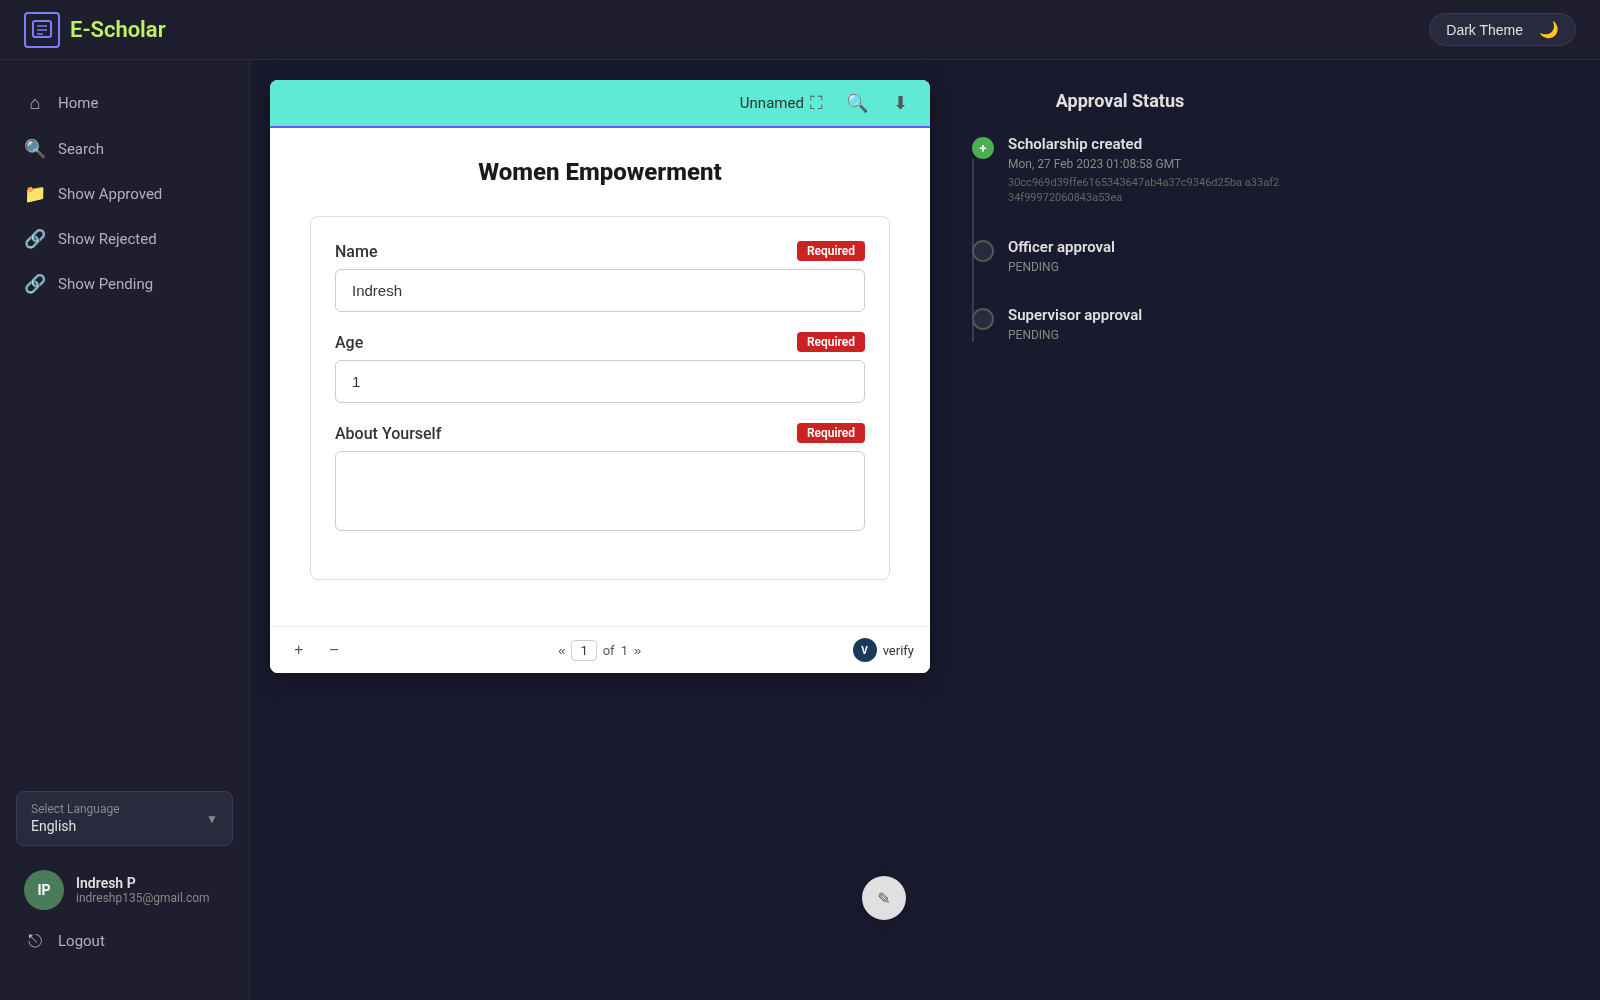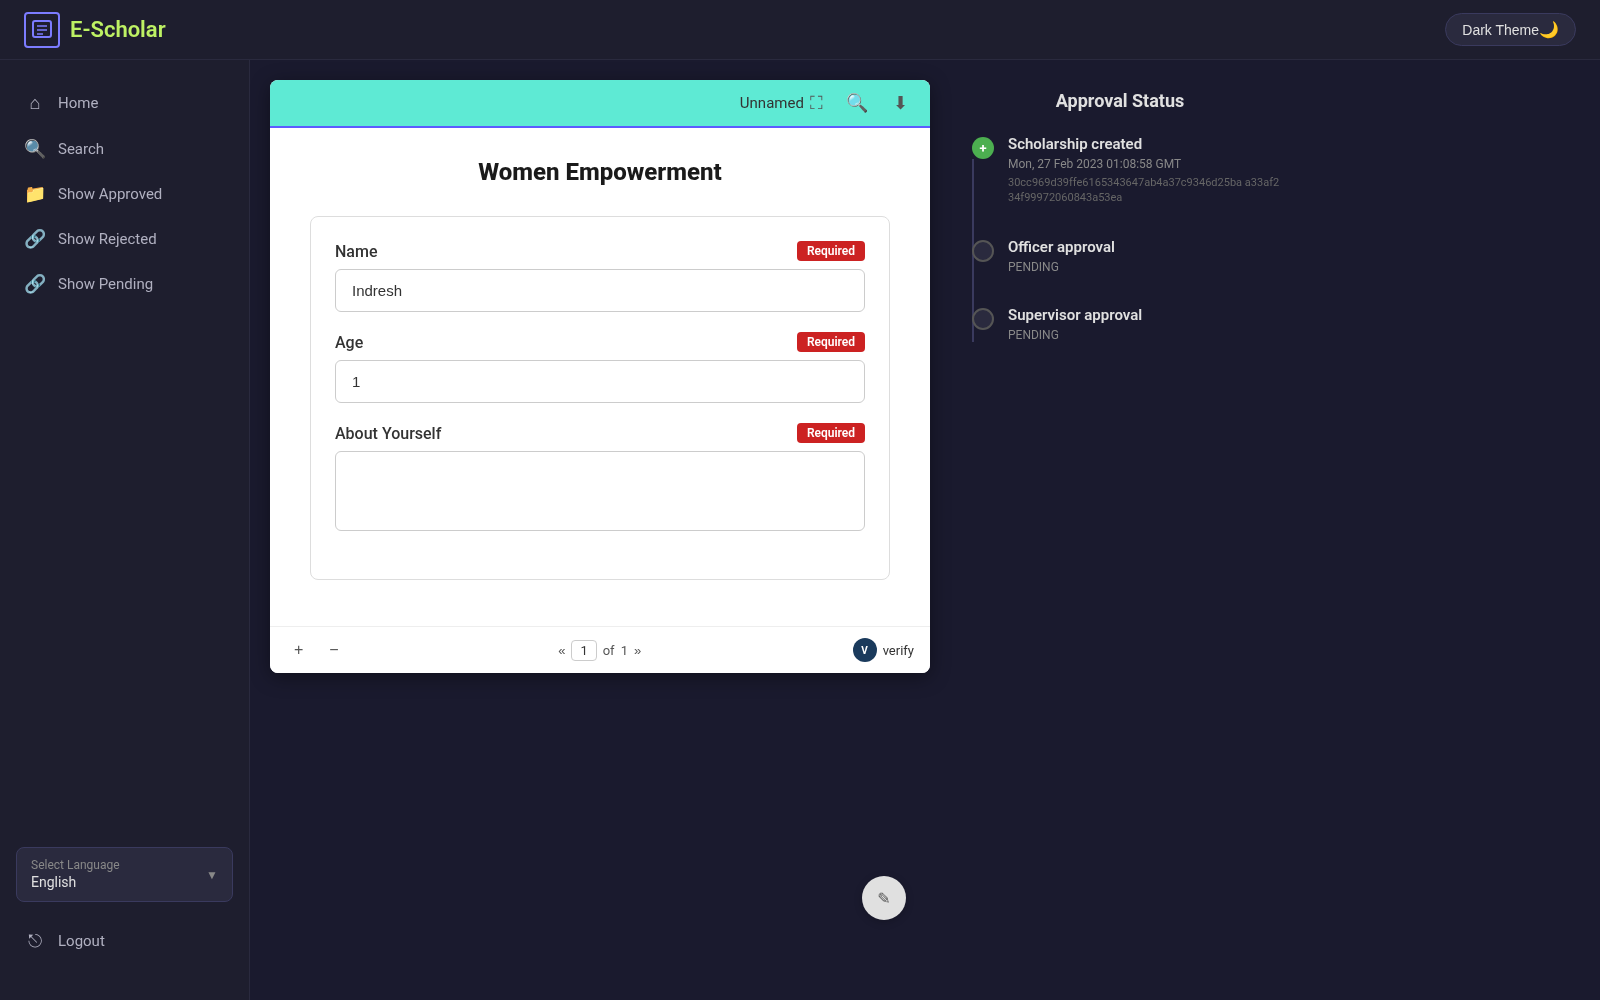--- a/index.html
+++ b/index.html
@@ -41,21 +41,21 @@
       font-size: 18px;
     }
     .logo-text {
       font-size: 22px;
       font-weight: 600;
       color: #bef264;
     }
     .dark-theme-btn {
       display: flex;
       align-items: center;
-      gap: 0;
+      gap: 16px;
       background: #2a2a3e;
       border: 1px solid #3a3a5e;
       border-radius: 20px;
       padding: 6px 16px;
       color: #e0e0e0;
       cursor: pointer;
       font-size: 14px;
     }
     .moon-icon {
       font-size: 16px;
@@ -470,20 +470,27 @@
       </div>
 
     <div class="sidebar-bottom">
       <div class="language-selector">
         <div>
           <span class="language-label">Select Language</span>
           <span class="language-value">English</span>
         </div>
         <span class="chevron-icon">▼</span>
       </div>
+      <div class="user-profile">
+        <div class="avatar">IP</div>
+        <div class="user-info">
+          <div class="user-name">Indresh P</div>
+          <div class="user-email">indreshp135@gmail.com</div>
+        </div>
+      </div>
       <div class="logout-item">
         <span class="nav-icon">⎋</span>
         <span>Logout</span>
       </div>
     </div>
   </nav>
 
   <div class="content">
 
     <div class="cert-viewer-wrapper">

